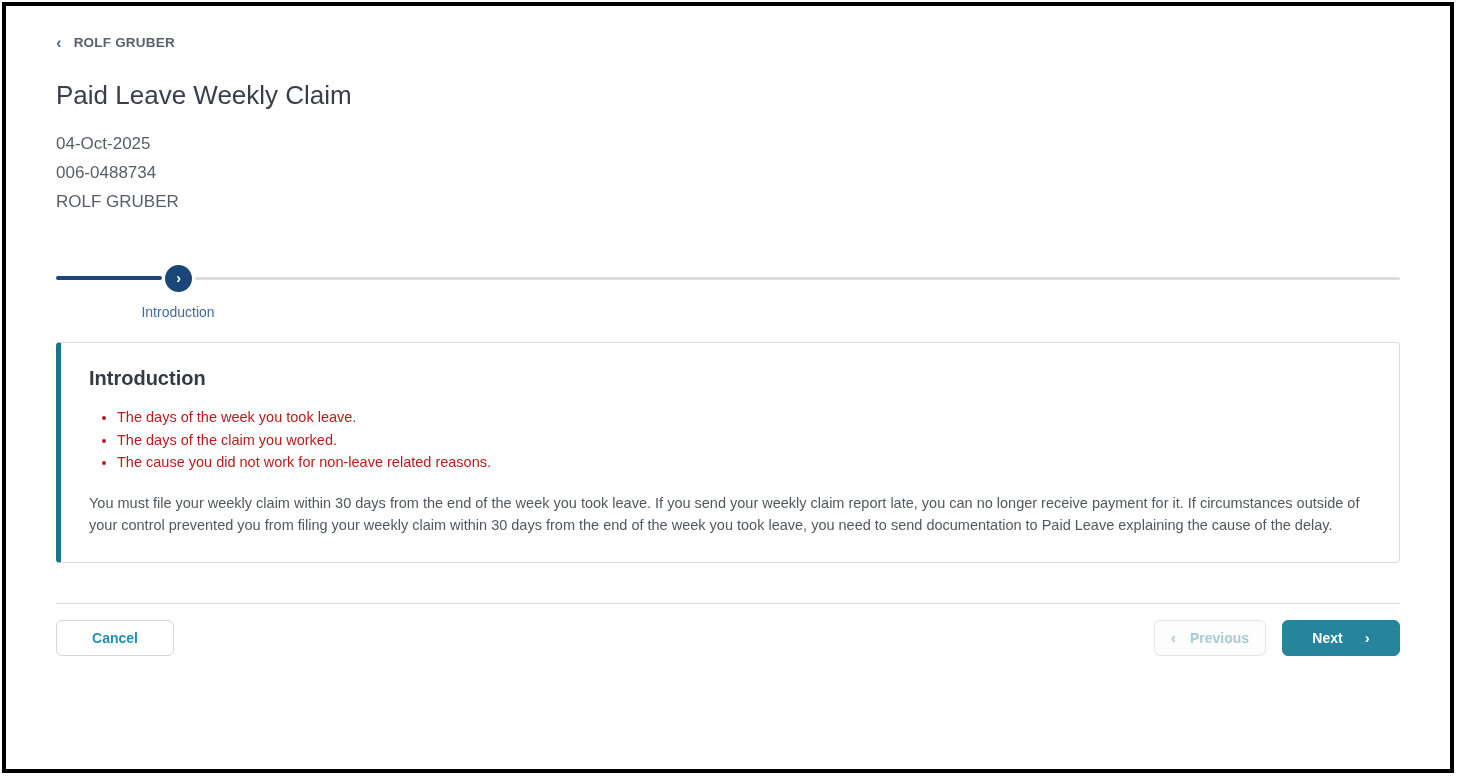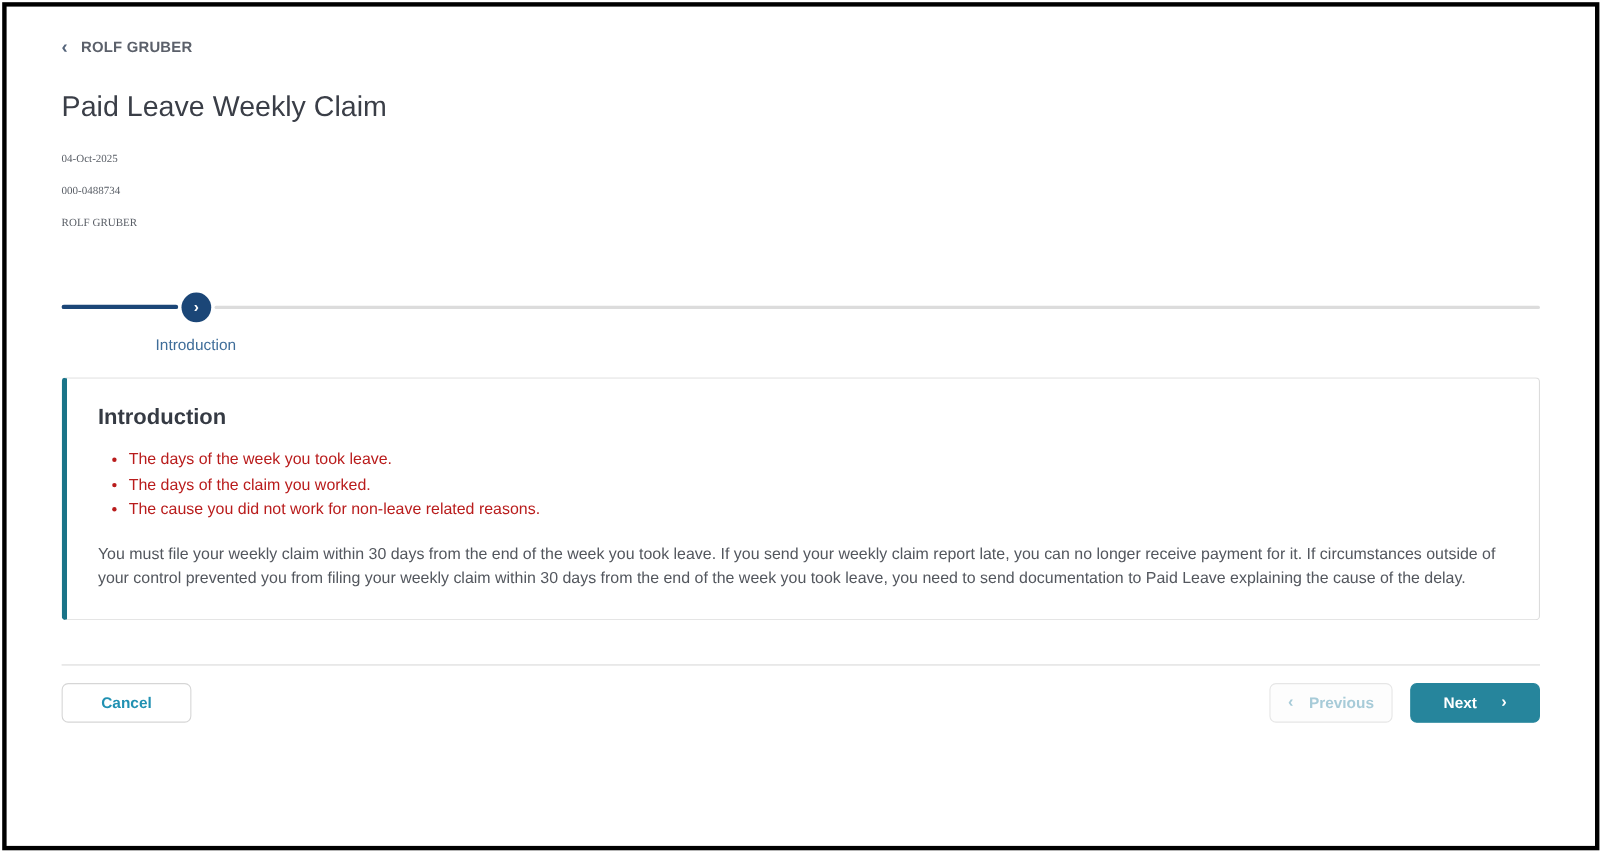--- a/index.html
+++ b/index.html
@@ -18,21 +18,21 @@
     cursor: pointer; margin-top: 2px;
   }
   .back-chevron { color: #56657b; font-size: 17px; font-weight: 700; line-height: 1; }
   .back-label { color: #5b606a; font-size: 13.5px; font-weight: 700; letter-spacing: 0.2px; }
 
   
   .page-title { margin-top: 28px; font-size: 26px; font-weight: 400; color: #3a3e47; }
 
   
   .meta { margin-top: 18px; }
-  .meta div { font-size: 10px; color: #595e66; line-height: 29px; font-family: Liberation Serif, serif; }
+  .meta div { font-size: 17px; color: #595e66; line-height: 29px; }
 
   
   .stepper-wrap { position: relative; margin-top: 48px; height: 78px; }
   .stepper-row { display: flex; align-items: center; height: 28px; }
   .seg-done { width: 106px; height: 4px; background: #1b4677; border-radius: 2px; }
   .step-circle {
     width: 27px; height: 27px; border-radius: 50%; background: #1b4677;
     display: flex; align-items: center; justify-content: center;
     margin: 0 3px; flex: 0 0 auto; cursor: pointer;
   }
@@ -84,21 +84,21 @@
 
     <div class="back-link">
       <span class="back-chevron">‹</span>
       <span class="back-label">ROLF GRUBER</span>
     </div>
 
     <h1 class="page-title">Paid Leave Weekly Claim</h1>
 
     <div class="meta">
       <div>04-Oct-2025</div>
-      <div>000-0488734</div>
+      <div>006-0488734</div>
       <div>ROLF GRUBER</div>
     </div>
 
     <div class="stepper-wrap">
       <div class="stepper-row">
         <div class="seg-done"></div>
         <div class="step-circle">
           <span>›</span>
         </div>
         <div class="seg-todo"></div>

